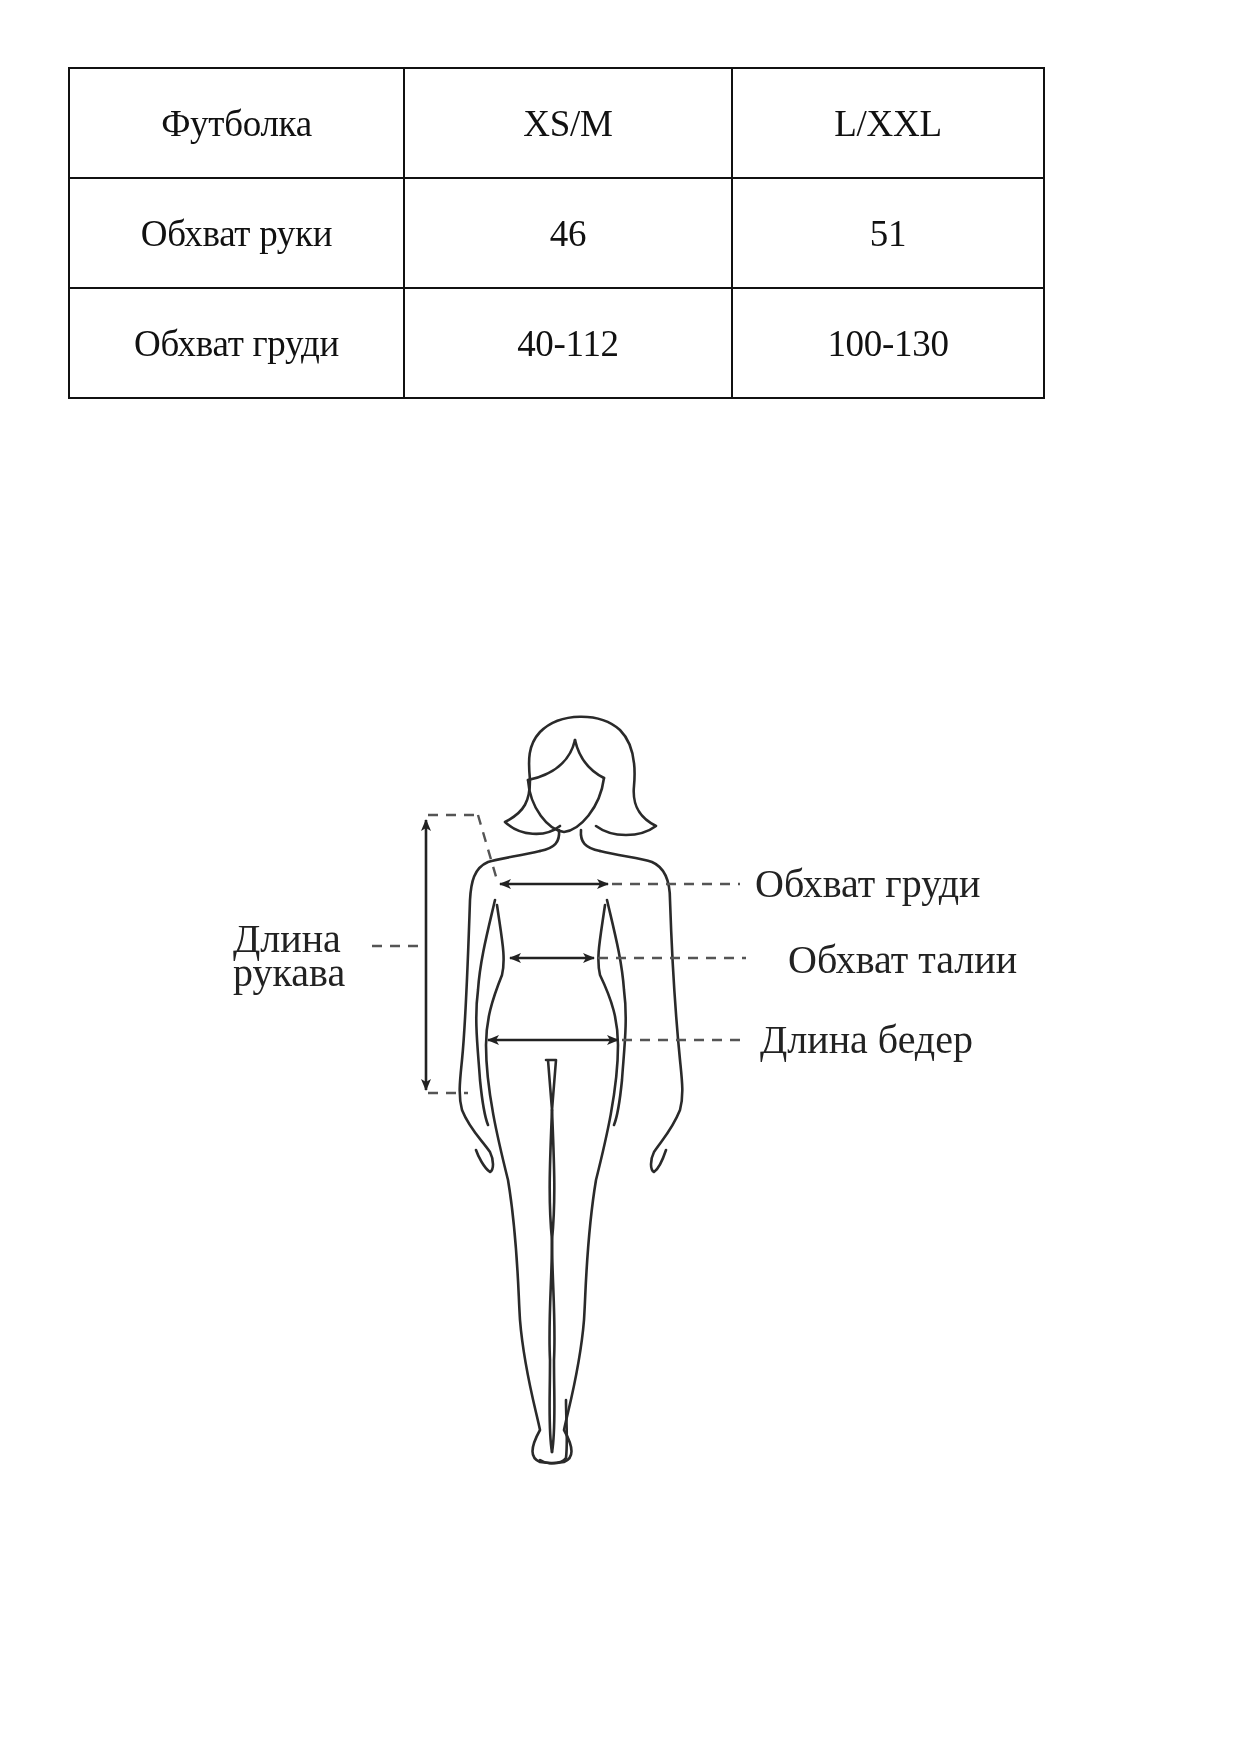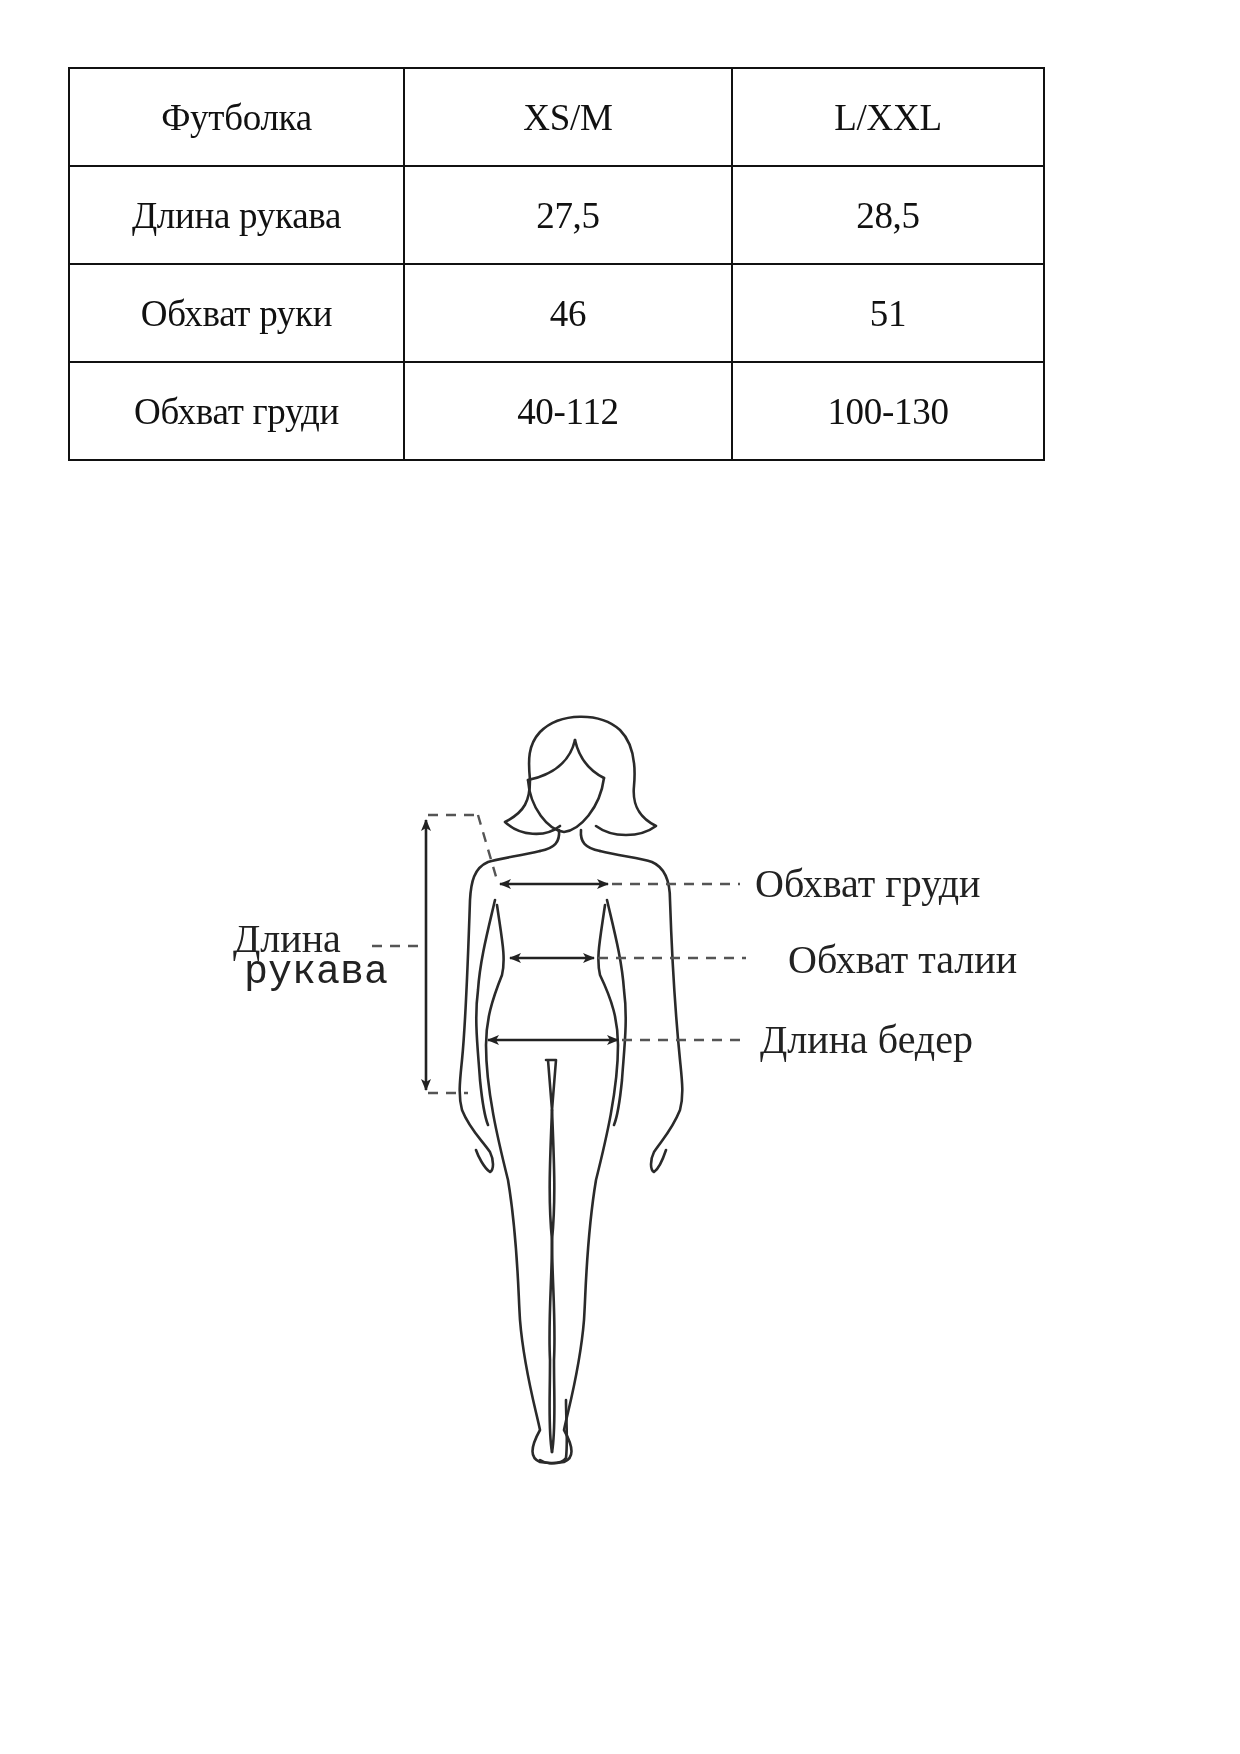--- a/index.html
+++ b/index.html
@@ -19,21 +19,21 @@
     position: absolute;
     left: 68px;
     top: 67px;
     width: 975px;
     border-collapse: collapse;
     table-layout: fixed;
   }
   #size-table td {
     border: 2px solid #111111;
     height: 76px;
-    padding: 10px;
+    padding: 16px;
     text-align: center;
     vertical-align: middle;
     font-size: 37px;
     line-height: 1;
     letter-spacing: -0.3px;
   }
   #size-table col.c0 { width: 335px; }
   #size-table col.c1 { width: 328px; }
   #size-table col.c2 { width: 312px; }
 
@@ -61,25 +61,20 @@
   <colgroup>
       <col class="c0">
       <col class="c1">
       <col class="c2">
     </colgroup>
   <tbody>
     <tr>
       <td>Футболка</td>
       <td>XS/M</td>
       <td>L/XXL</td>
-    </tr>
-    <tr>
-      <td>Длина рукава</td>
-      <td>27,5</td>
-      <td>28,5</td>
     </tr>
     <tr>
       <td>Обхват руки</td>
       <td>46</td>
       <td>51</td>
     </tr>
     <tr>
       <td>Обхват груди</td>
       <td>40-112</td>
       <td>100-130</td>
@@ -135,16 +130,16 @@
     <path d="M478,815 L497,880"></path>
     <line x1="428" y1="1093" x2="468" y2="1093"></line>
     <line x1="372" y1="946" x2="424" y2="946"></line>
     <line x1="612" y1="884" x2="740" y2="884"></line>
     <line x1="598" y1="958" x2="746" y2="958"></line>
     <line x1="622" y1="1040" x2="746" y2="1040"></line>
   </g>
 </svg>
 
 <div class="fig-label" style="left:233px; top:905px;margin-top:14px;">Длина</div>
-<div class="fig-label" style="left:244px; top:953px;font-family:Liberation Mono, monospace;">рукава</div>
+<div class="fig-label" style="left:233px; top:953px;">рукава</div>
 <div class="fig-label" style="left:755px; top:864px;">Обхват груди</div>
 <div class="fig-label" style="left:788px; top:940px;">Обхват талии</div>
 <div class="fig-label" style="left:760px; top:1020px;">Длина бедер</div>
 
 </body></html>

